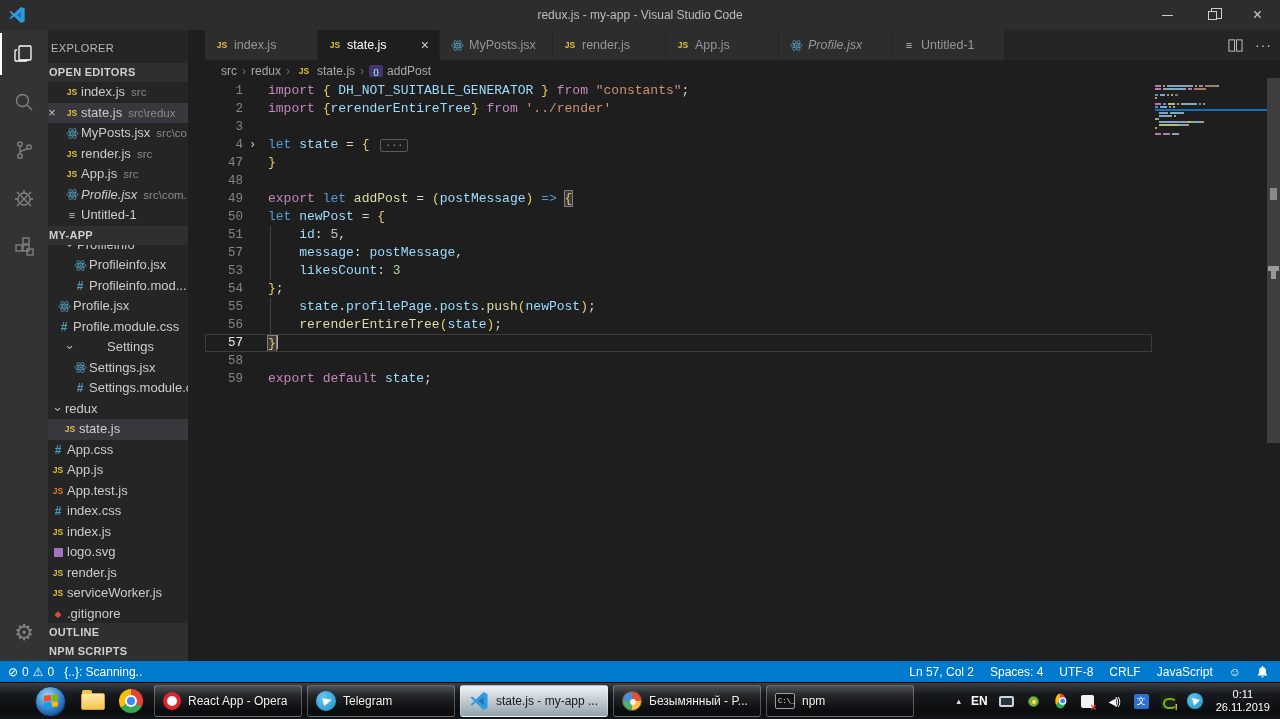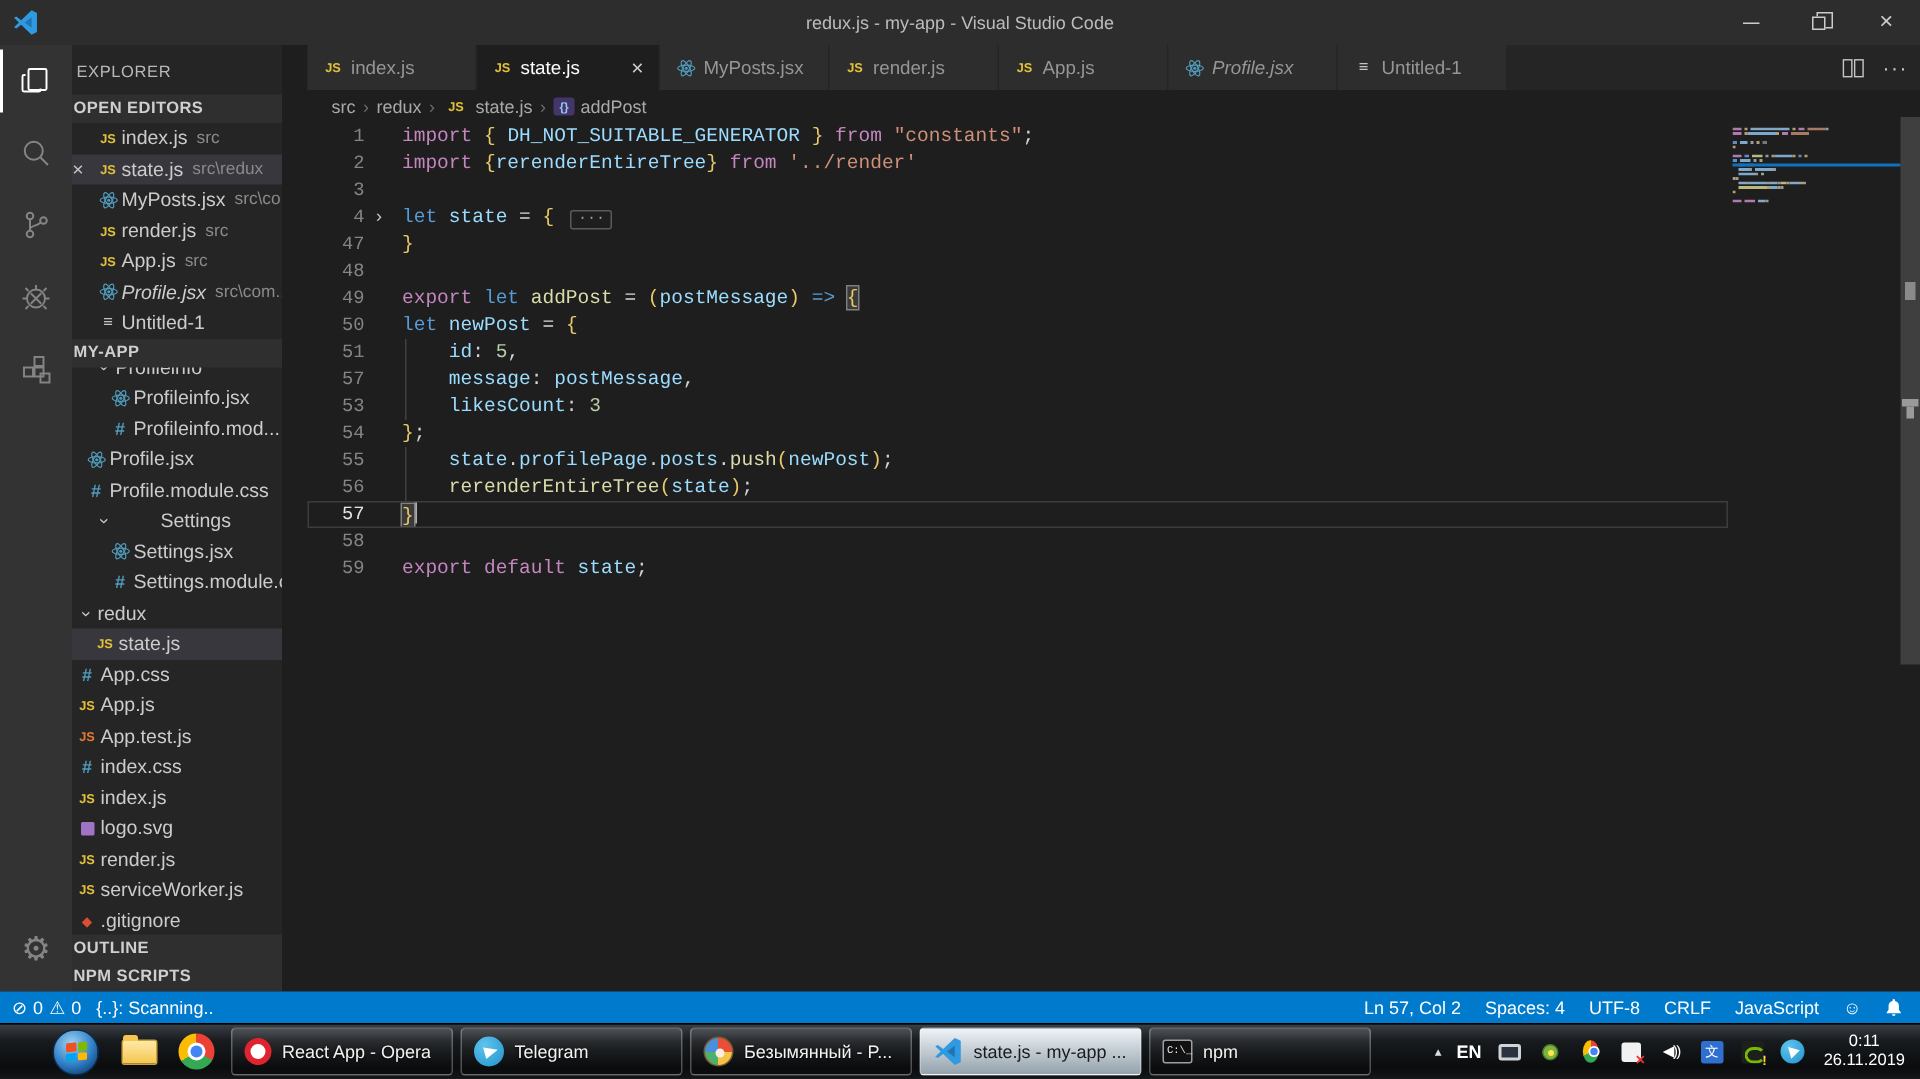--- a/index.html
+++ b/index.html
@@ -662,37 +662,37 @@
         <span class="tb-lab">React App - Opera</span>
       </div>
       <div class="tb-btn">
         <span style="display: inline-flex;">
           <span class="tg-ico">
             <span class="tg-plane"></span>
           </span>
         </span>
         <span class="tb-lab">Telegram</span>
       </div>
-      <div class="tb-btn">
-        <span style="display: inline-flex;">
-          <span class="paint-ico"></span>
-        </span>
-        <span class="tb-lab">Безымянный - P...</span>
-      </div>
       <div class="tb-btn active">
         <span style="display: inline-flex;">
           <svg width="20" height="20" viewBox="0 0 20 20">
             <path fill="#2f9ae0" d="M14.5 1 6.8 8.4 3.2 5.6 1.5 6.5l3.6 3.5-3.6 3.5 1.7.9 3.6-2.8 7.7 7.4 4-1.9V2.9z"></path>
             <path fill="#1e75b1" d="M14.5 6.2v7.6L9.4 10z"></path>
           </svg>
         </span>
         <span class="tb-lab">state.js - my-app ...</span>
       </div>
       <div class="tb-btn">
         <span style="display: inline-flex;">
+          <span class="paint-ico"></span>
+        </span>
+        <span class="tb-lab">Безымянный - P...</span>
+      </div>
+      <div class="tb-btn">
+        <span style="display: inline-flex;">
           <span class="cmd-ico">C:\_</span>
         </span>
         <span class="tb-lab">npm</span>
       </div>
     </div>
   <div class="tray">
     <span class="tray-up">▴</span>
     <span class="tray-lang">EN</span>
     <span class="tico">
         <span class="mon"></span>

